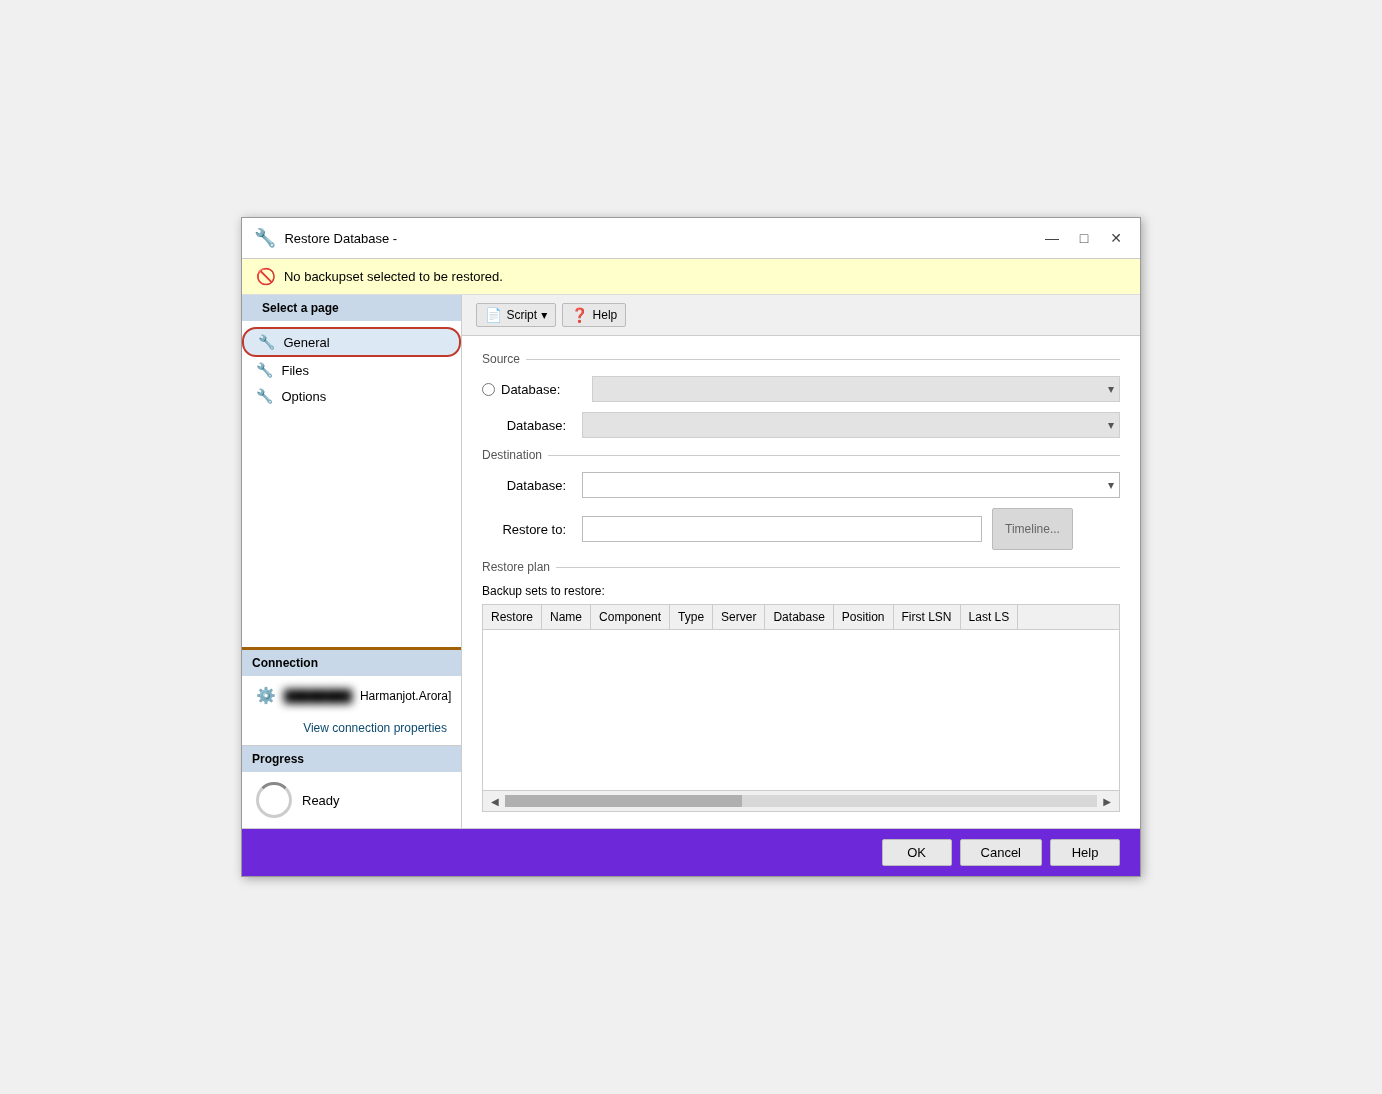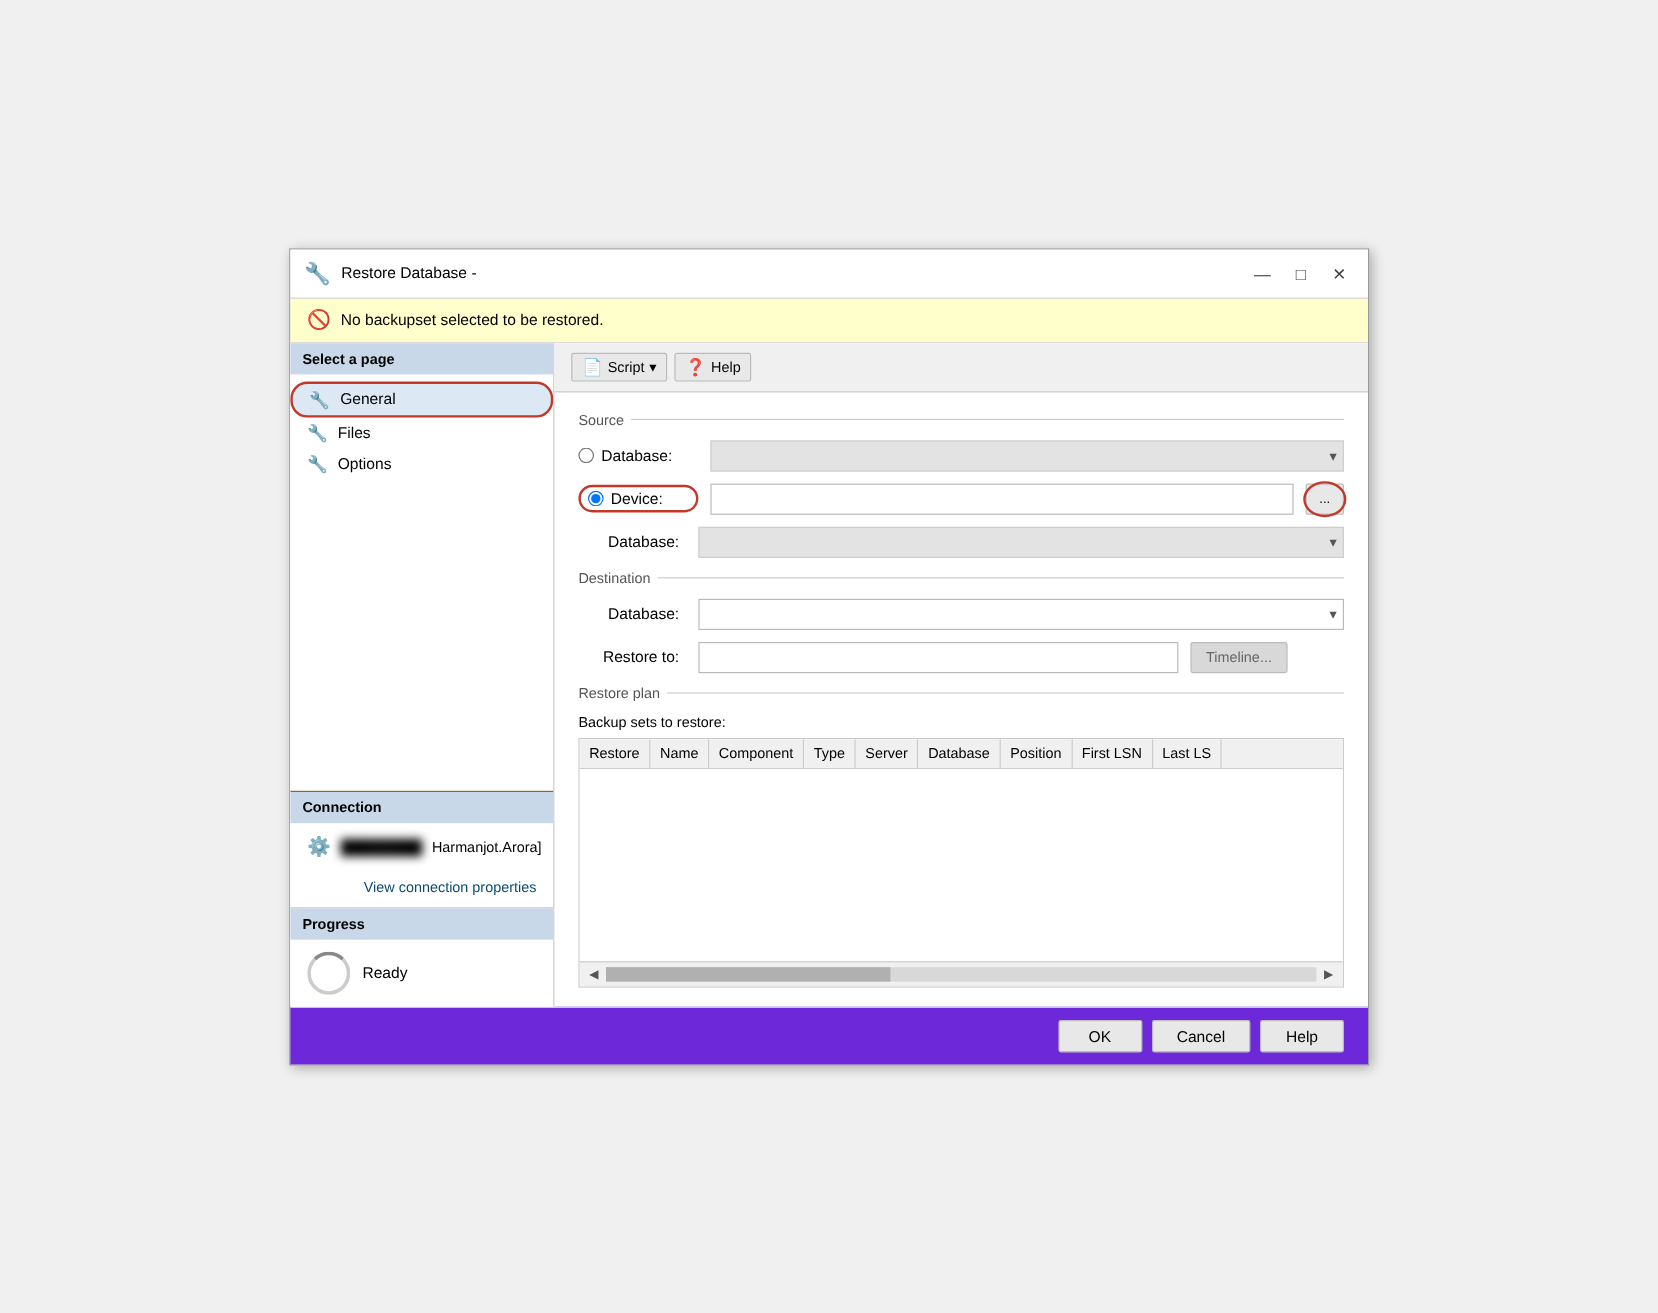--- a/index.html
+++ b/index.html
@@ -80,21 +80,21 @@
     
     .sidebar {
       width: 220px;
       background: #fff;
       border-right: 1px solid #ccc;
       display: flex;
       flex-direction: column;
     }
     .sidebar-section-header {
       background: #c8d8e8;
-      padding: 6px 10px;
+      padding: 6px 20px;
       font-weight: bold;
       font-size: 12px;
       color: #000;
     }
     .sidebar-nav {
       padding: 6px 0;
       flex: 1;
     }
     .sidebar-item {
       display: flex;
@@ -105,21 +105,21 @@
       font-size: 13px;
     }
     .sidebar-item.active {
       background: #dce8f4;
       border: 2px solid #c0392b;
       border-radius: 14px;
     }
     .sidebar-item-icon { font-size: 14px; }
 
     .connection-section {
-      border-top: 1px solid #a16207;
+      border-top: 3px solid #a16207;
     }
     .connection-header {
       background: #c8d8e8;
       padding: 6px 10px;
       font-weight: bold;
       font-size: 12px;
     }
     .connection-body {
       padding: 10px 14px;
       display: flex;
@@ -298,21 +298,21 @@
     }
 
     .timeline-btn {
       padding: 4px 12px;
       background: #d8d8d8;
       border: 1px solid #bbb;
       color: #666;
       font-size: 12px;
       cursor: not-allowed;
       border-radius: 2px;
-      height: 26px;
+      height: 42px;
     }
 
     .restore-plan-area { margin-top: 4px; }
     .backup-sets-label { font-size: 12px; margin-bottom: 6px; }
 
     .table-wrapper {
       border: 1px solid #ccc;
       overflow: hidden;
     }
     .table-header {
@@ -481,28 +481,20 @@
               <input type="radio" name="source" value="database" style="">
               <span>Database:</span>
             </label>
             <div class="select-wrapper">
               <select disabled="" style="background:#d8d8d8;">
                 <option></option>
               </select>
             </div>
           </div>
 
-          <div class="form-row device-row">
-            <label class="radio-label">
-              <input type="radio" name="source" value="device" checked="" style="">
-              <span>Device:</span>
-            </label>
-            <input type="text" class="form-input" style="flex: 1 1 0%;">
-            <button class="browse-btn">...</button>
-          </div>
 
           <div class="form-row">
             <span class="form-label">Database:</span>
             <div class="select-wrapper">
               <select disabled="" style="background:#d8d8d8;">
                 <option></option>
               </select>
             </div>
           </div>
         </div>

